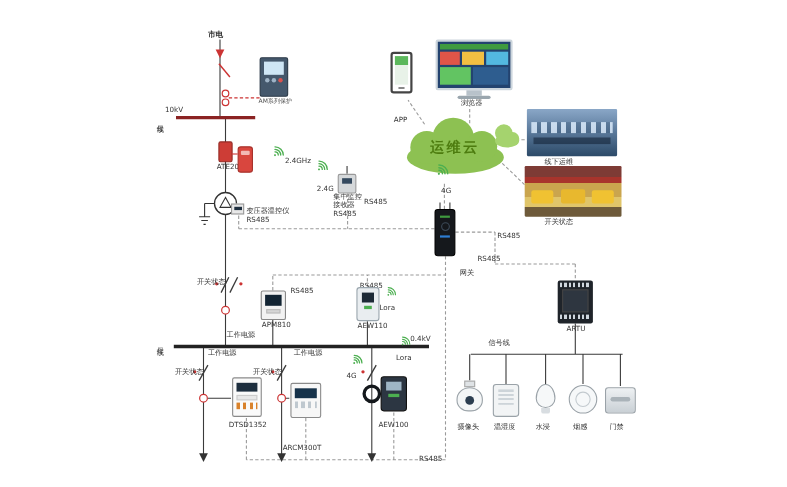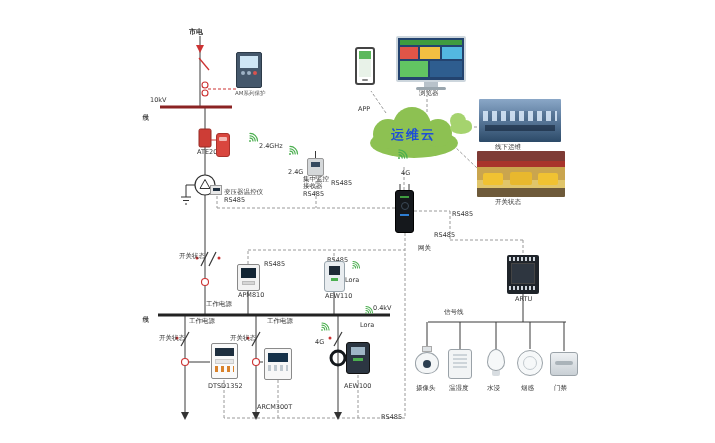--- a/index.html
+++ b/index.html
@@ -3,21 +3,21 @@
 <meta charset="utf-8">
 <style>
   html,body{margin:0;padding:0;background:#fff}
   .stage{position:relative;width:582px;height:443px;background:#fff;overflow:hidden;
          font-family:"DejaVu Sans","Liberation Sans",sans-serif}
   svg.layer{position:absolute;left:0;top:0}
   .lbl{position:absolute;font-size:6.5px;line-height:1.2;color:#333;white-space:nowrap}
   .lbl.b{font-weight:bold;font-size:7px}
   .lbl.sm{font-size:5.5px;color:#555}
   .lbl.vert{writing-mode:vertical-rl;letter-spacing:1px}
-  .lbl.cloudtext{font-size:13px;font-weight:bold;color:#1d4ed8;letter-spacing:2px}
+  .lbl.cloudtext{font-size:13px;font-weight:bold;color:#4d7c0f;letter-spacing:2px}
   .dev{position:absolute;box-sizing:border-box}
   .dev *{box-sizing:border-box}
 </style>
 </head>
 <body>
 
 <div class="stage">
 
 <svg class="layer" width="715" height="443" viewBox="0 0 715 443">
   <defs>

